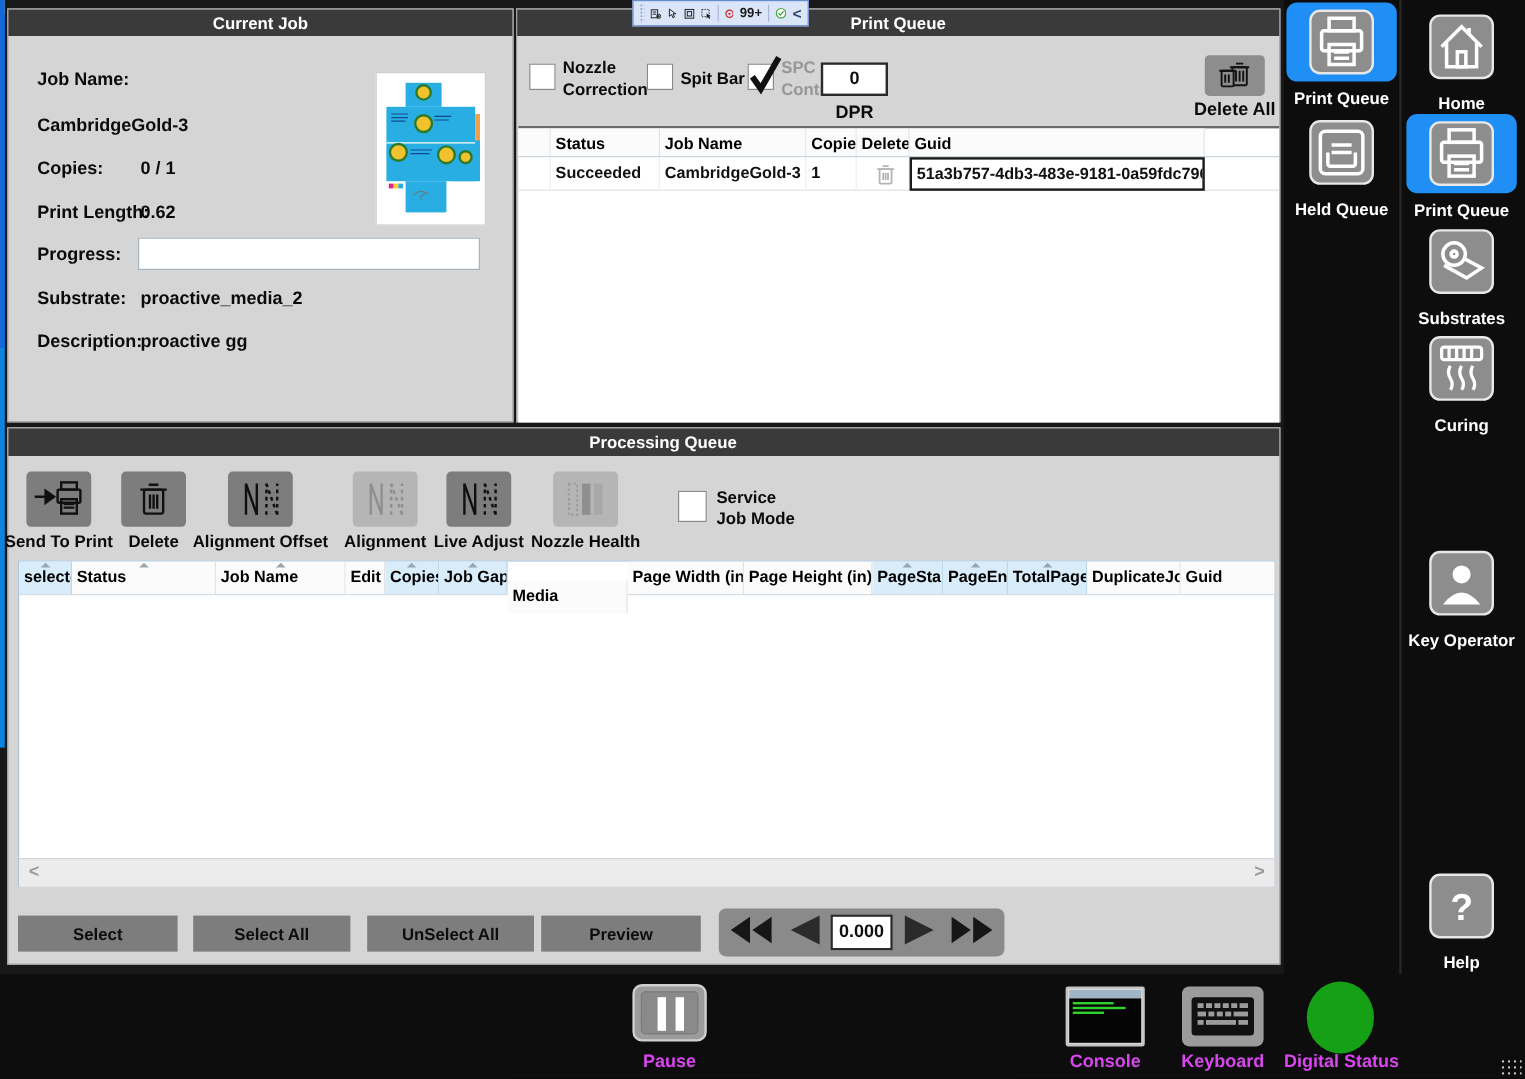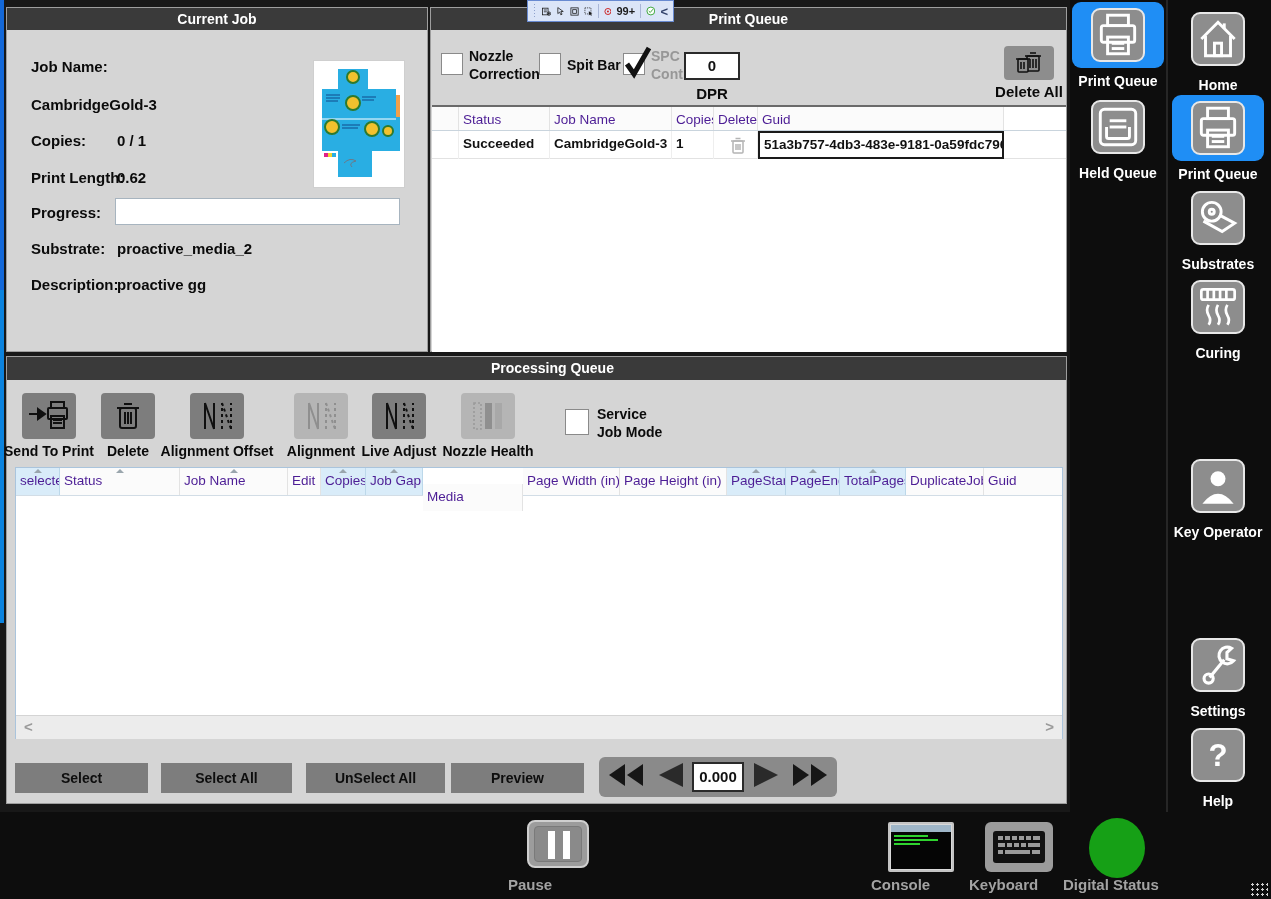--- a/index.html
+++ b/index.html
@@ -34,21 +34,21 @@
   }
 
   .gbtn { position:absolute; background:#7d7d7d; border-radius:4px;
           display:flex; align-items:center; justify-content:center; }
   .gbtn.disabled { background:#b5b5b5; }
   .btn-label { position:absolute; font-weight:700; font-size:14px; color:#0a0a0a; text-align:center; white-space:nowrap; }
 
   
   .tbl-white { position:absolute; background:#fff; }
   .hcell { position:absolute; top:0; height:100%; border-right:1px solid #e3e3e3;
-           background:#fbfbfb; font-weight:400; font-size:13.5px; color:#4c1d95;
+           background:#fbfbfb; font-weight:700; font-size:13.5px; color:#000000;
            padding:5px 0 0 4px; white-space:nowrap; overflow:hidden; }
   .hcell.blue { background:#d9ecf9; border-right-color:#bcd8ea; }
   .sort-arr { position:absolute; top:1px; left:50%; margin-left:-4px; width:0; height:0;
               border-left:4px solid transparent; border-right:4px solid transparent;
               border-bottom:4px solid #9aa6ad; }
   .cell { position:absolute; font-weight:700; font-size:13.5px; color:#111;
           padding:5px 0 0 4px; white-space:nowrap; overflow:hidden; }
 
   .footer-btn { position:absolute; background:#7d7d7d; color:#0d0d0d; font-weight:700;
                 font-size:14px; text-align:center; line-height:30px; height:30px; }
@@ -62,21 +62,21 @@
   .icon-sq { display:block; width:54px; height:54px; background:#8d8d8d; border:2px solid #e8e8e8;
              border-radius:9px; position:relative; }
   .icon-sq svg { position:absolute; left:0; top:0; }
   .side-item { position:absolute; width:96px; text-align:center; }
   .side-item .icon-wrap { display:inline-block; position:relative; padding:6px; border-radius:9px; }
   .side-item.active .icon-wrap { background:#1f8ef5; padding:6px 19px; }
   .side-label { display:block; color:#fff; font-weight:700; font-size:14px; margin-top:1px; white-space:nowrap; }
 
   
   .bottom-bar { position:absolute; left:0; top:812px; width:1271px; height:87px; background:#0d0d0d; }
-  .bb-label { position:absolute; color:#a3a3a3; font-weight:700; font-size:15px; white-space:nowrap; }
+  .bb-label { position:absolute; color:#d946ef; font-weight:700; font-size:15px; text-align:center; white-space:nowrap; }
 
   .float-toolbar { position:absolute; left:527px; top:0; width:147px; height:22px;
     background:#dbe5f8; border:1px solid #688ad1; display:flex; align-items:center; gap:5px;
     padding:0 5px; z-index:50; }
   .ft-sep { width:1px; height:14px; background:#a9b6d6; }
   .ft-grip { width:6px; height:16px;
     background-image:radial-gradient(#8fa2cc 1px, transparent 1px); background-size:3px 3px; }
   .ft-badge-txt { font-size:11px; font-weight:700; color:#1c1c1c; }
   .ft-chev { font-size:13px; font-weight:700; color:#33436b; }
 
@@ -477,32 +477,20 @@
       <span class="icon-wrap"><span class="icon-sq">
         <svg width="50" height="50" viewBox="0 0 24 24">
           <circle cx="12" cy="8.5" r="3.6" fill="#fff"></circle>
           <path d="M4.5 20.5 q7.5 -9.5 15 0 z" fill="#fff"></path>
         </svg>
       </span></span>
       <span class="side-label">Key Operator</span>
     </div>
 
 
-    <div class="side-item" style="left:100px; top:632px;">
-      <span class="icon-wrap"><span class="icon-sq">
-        <svg width="50" height="50" viewBox="0 0 24 24">
-              <g stroke="#fff" stroke-width="1.5" fill="none">
-          <path d="M18.5 4 a4 4 0 1 0 1 6 l-3.2 -1 0 -3 z"></path>
-          <line x1="15" y1="9.5" x2="8" y2="18"></line>
-          <circle cx="7.5" cy="18.5" r="2.2"></circle>
-        </g>
-            </svg>
-      </span></span>
-      <span class="side-label">Settings</span>
-    </div>
 
     <div class="side-item" style="left:100px; top:722px;">
       <span class="icon-wrap"><span class="icon-sq">
         <svg width="50" height="50" viewBox="0 0 24 24">
           <text x="12" y="17.5" text-anchor="middle" fill="#fff" font-size="15" font-weight="bold" font-family="Liberation Sans, sans-serif">?</text>
         </svg>
       </span></span>
       <span class="side-label">Help</span>
     </div>
 

